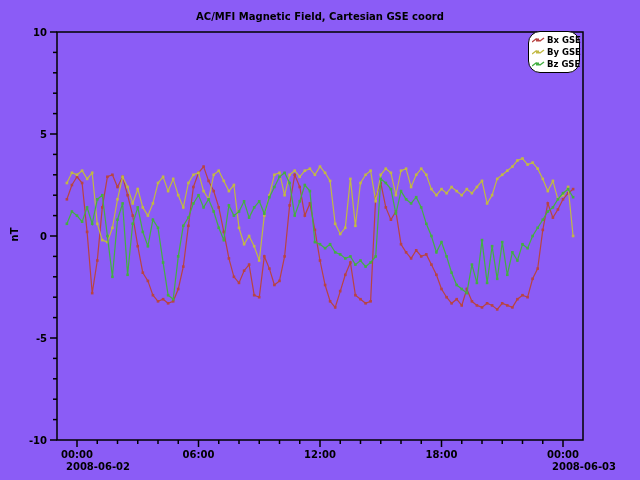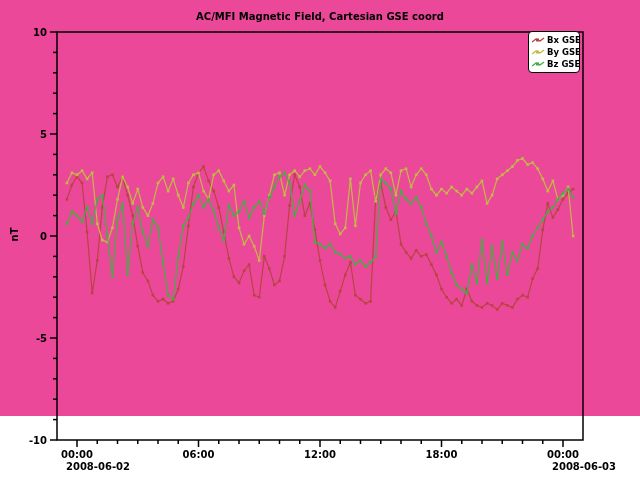--- a/index.html
+++ b/index.html
@@ -1,27 +1,27 @@
 <!DOCTYPE html>
 <html><head>
 <meta charset="utf-8">
 <style>
   html,body{margin:0;padding:0;background:#ffffff;}
   body{width:640px;height:480px;overflow:hidden;position:relative;
        font-family:"DejaVu Sans","Liberation Sans",sans-serif;}
-  .stage{position:absolute;inset:0;width:640px;height:416px;background:#ec4899;}
+  .stage{position:absolute;inset:0;width:640px;height:480px;background:#8b5cf6;}
   .title{position:absolute;left:0;top:11px;width:640px;text-align:center;
          font-size:10px;font-weight:bold;color:#000;letter-spacing:0;}
   .ylab{position:absolute;left:8px;top:229px;font-size:10px;font-weight:bold;color:#000;
         transform:rotate(-90deg);transform-origin:center;}
   svg#plot{position:absolute;left:0;top:0;}
   svg text{font-family:"DejaVu Sans","Liberation Sans",sans-serif;
            font-size:10px;font-weight:bold;fill:#000;}
   .legend{position:absolute;left:528px;top:31px;width:52px;background:#fff;
-          border:1px solid #000;border-radius:4px;padding:2px 0 2px 3px;box-sizing:border-box;}
+          border:1px solid #000;border-radius:12px;padding:2px 0 2px 3px;box-sizing:border-box;}
   .lrow{display:flex;align-items:center;height:12px;}
   .lrow svg{flex:0 0 auto;margin-right:2px;}
   .lrow span{font-size:8.5px;font-weight:bold;color:#000;white-space:nowrap;}
 </style>
 </head>
 <body>
 
 <div class="stage">
   <div class="title">AC/MFI  Magnetic Field, Cartesian GSE coord</div>
   <div class="ylab">nT</div>

